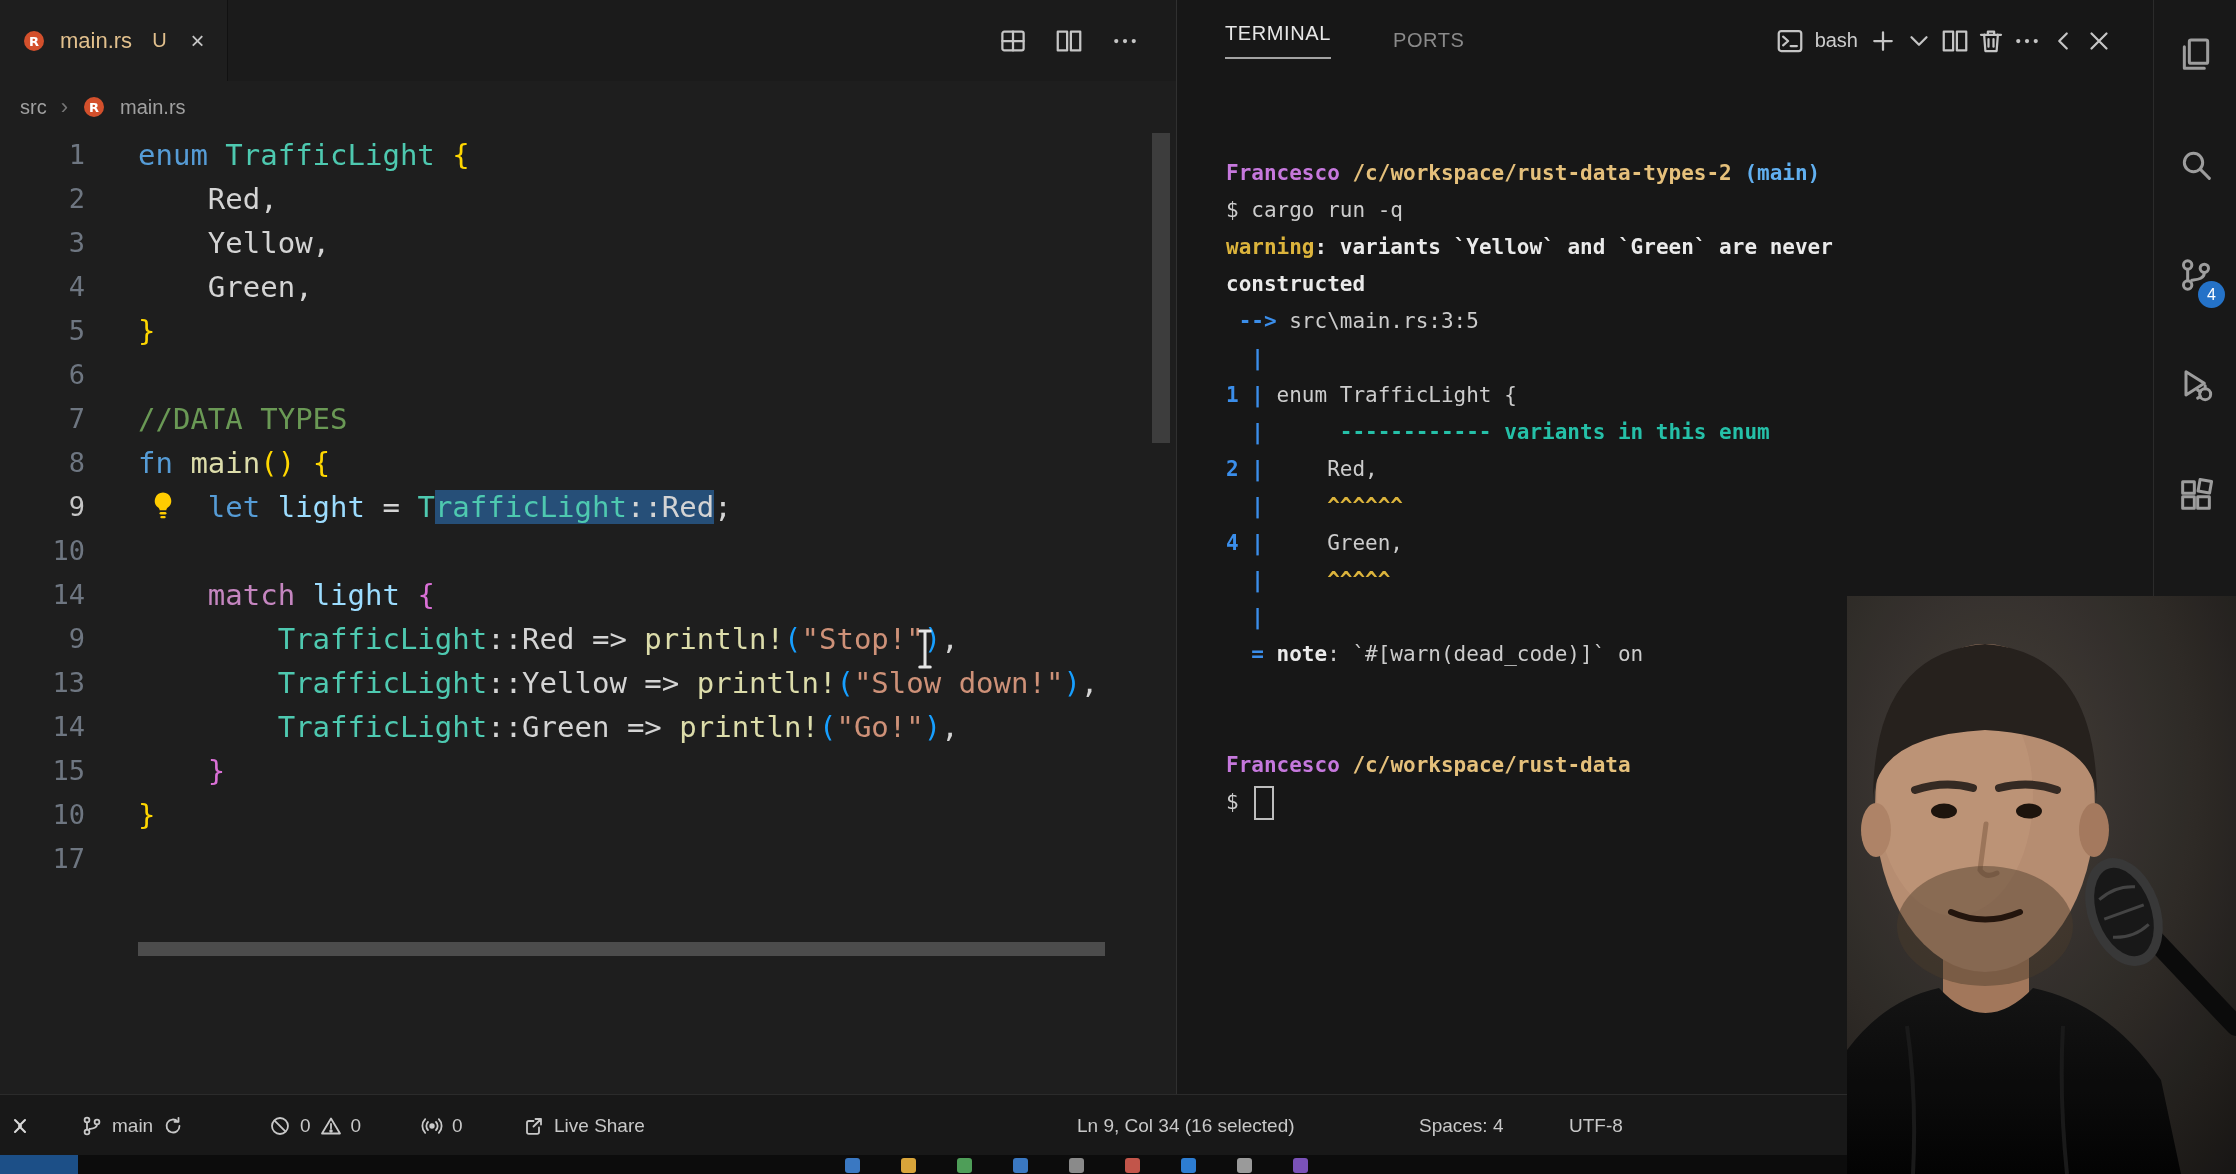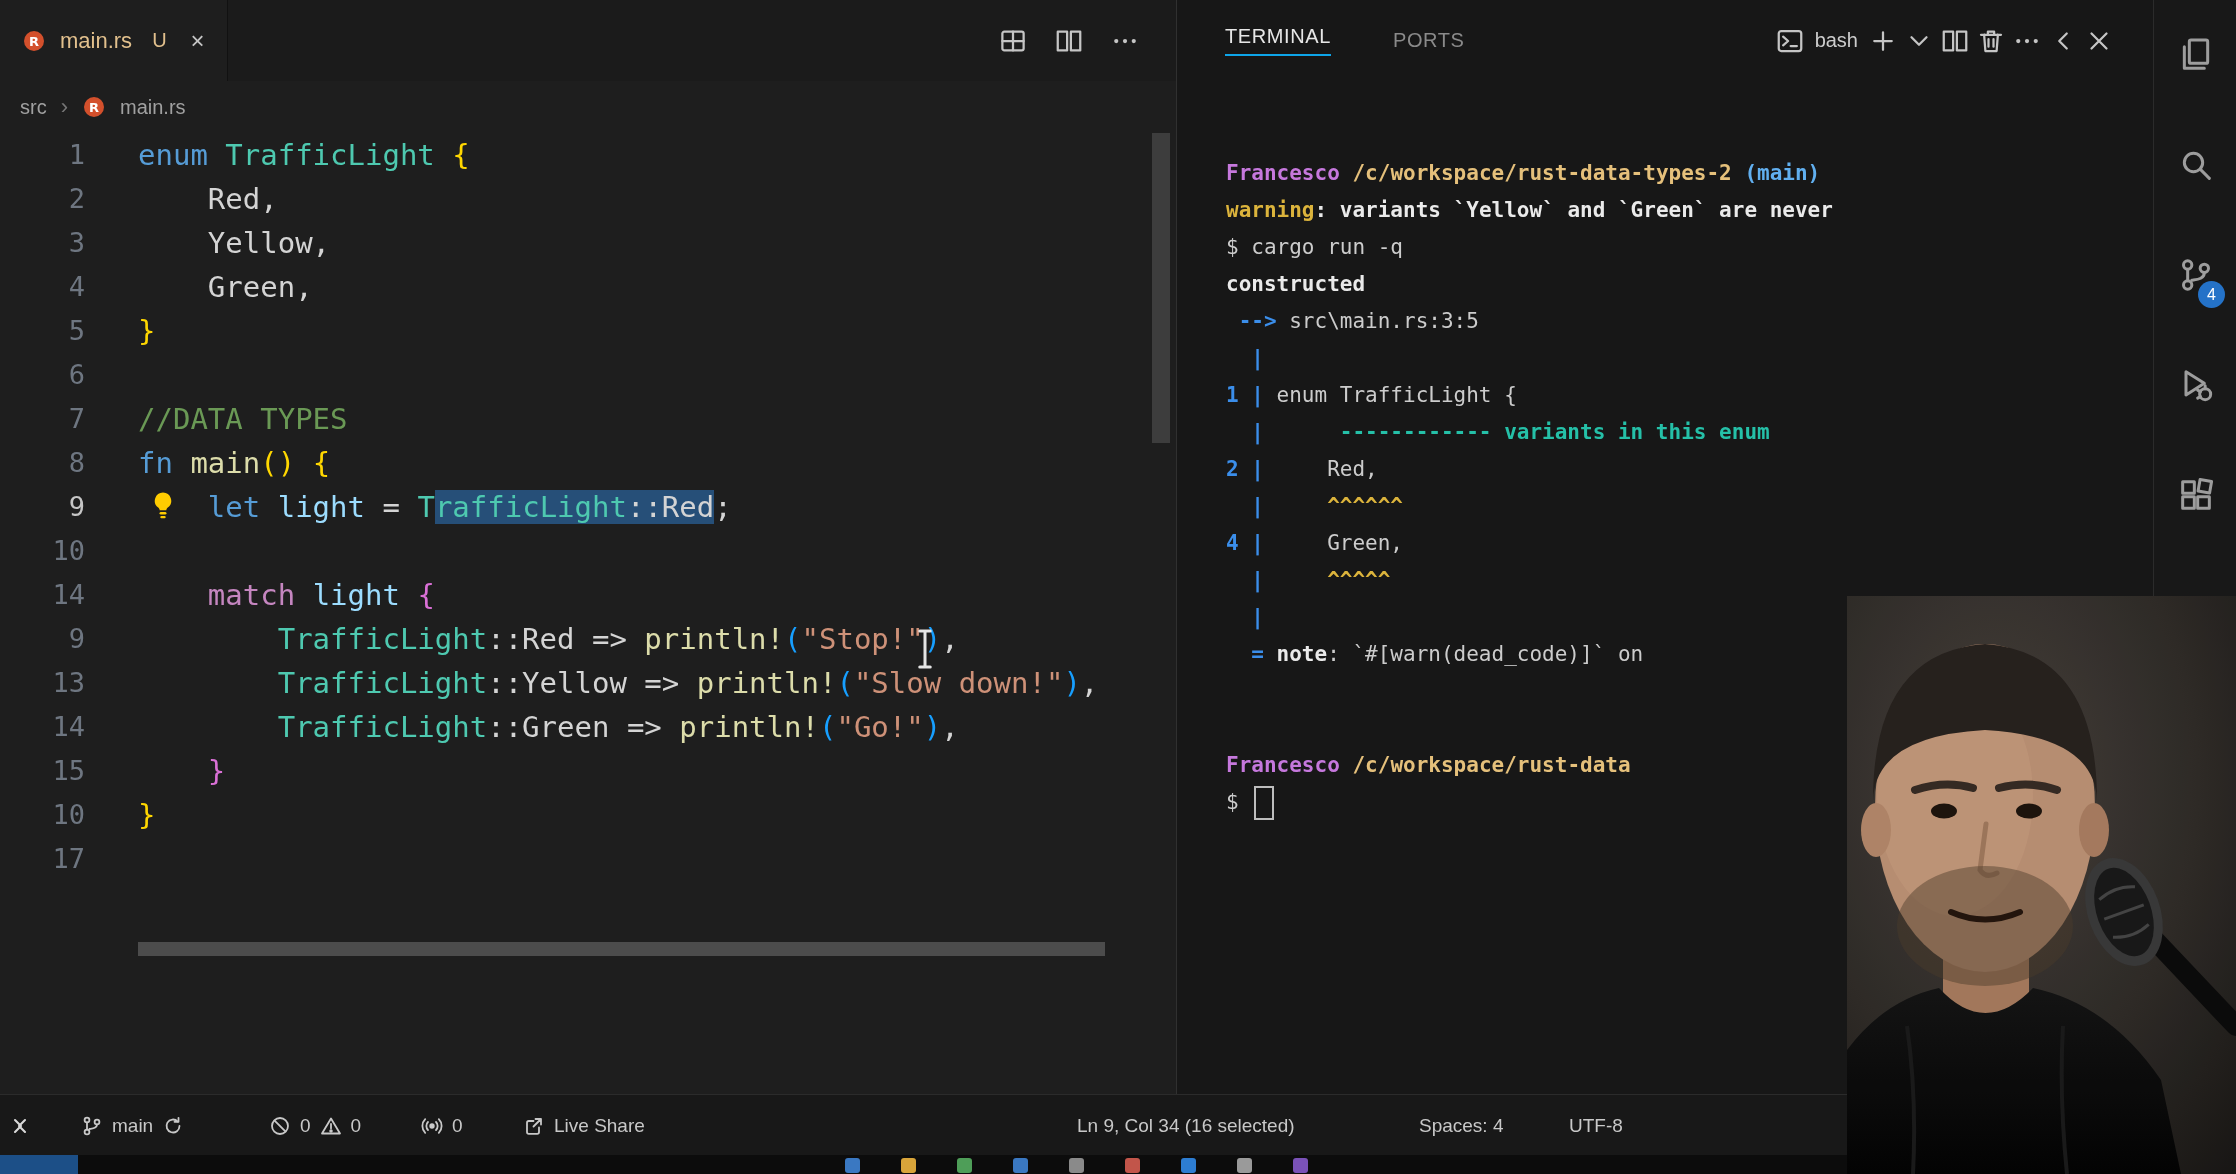--- a/index.html
+++ b/index.html
@@ -34,21 +34,21 @@
   .lightbulb{position:absolute;left:147px;top:489px;width:32px;height:34px;z-index:6;}
   .ibeam{position:absolute;left:916px;top:628px;width:18px;height:38px;z-index:20;opacity:.95;}
   .hscrollbar{position:absolute;left:138px;top:942px;width:967px;height:14px;background:rgba(121,121,121,.5);z-index:5;}
   .vscrollbar{position:absolute;left:1152px;top:0px;width:18px;height:310px;background:rgba(121,121,121,.35);z-index:5;}
   
   .terminal-pane{position:absolute;left:1176px;top:0;width:977px;height:1094px;background:#171717;
                  border-left:1px solid #303030;overflow:hidden;}
   .panel-header{position:absolute;left:0;top:0;width:100%;height:81px;display:flex;align-items:center;
                 padding-left:48px;box-sizing:border-box;}
   .panel-tab{font-size:20px;letter-spacing:.6px;margin-right:62px;color:#8a8a8a;cursor:pointer;}
-  .panel-tab.active{color:#e7e7e7;border-bottom:2px solid #0ea5e9;padding-bottom:6px;}
+  .panel-tab.active{color:#e7e7e7;border-bottom:2px solid #a3a3a3;padding-bottom:12px;}
   .panel-actions{margin-left:auto;margin-right:40px;display:flex;align-items:center;gap:6px;}
   .bash-label{font-size:20px;color:#cccccc;margin:0 4px;}
   .term-body{position:absolute;left:0;top:81px;width:100%;bottom:0;padding:74px 0 0 49px;
              font-family:"DejaVu Sans Mono",monospace;font-size:21px;}
   .term-line{height:37px;line-height:37px;white-space:pre;}
   .tok-tuser{color:#c678dd;font-weight:bold}.tok-tpath{color:#e5c07b;font-weight:bold}
   .tok-tbranch{color:#61afef;font-weight:bold}.tok-tw{color:#cccccc}
   .tok-twb{color:#eaeaea;font-weight:bold}.tok-twarn{color:#dcb43c;font-weight:bold}
   .tok-tblue{color:#3b8eea;font-weight:bold}.tok-tteal{color:#25c0a8;font-weight:bold}
   .tok-tcaret{color:#dcb43c;font-weight:bold}
@@ -202,22 +202,22 @@
           </span>
         <span class="icon-btn">
             <svg viewBox="0 0 24 24" fill="none" stroke="currentColor" stroke-width="1.8" stroke-linecap="round" stroke-linejoin="round">
               <path d="M6 6l12 12 M18 6L6 18"></path>
             </svg>
           </span>
       </div>
     </div>
     <div class="term-body" id="term-body">
         <div class="term-line"><span class="tok-tuser">Francesco</span><span class="tok-tw"> </span><span class="tok-tpath">/c/workspace/rust-data-types-2</span><span class="tok-tw"> </span><span class="tok-tbranch">(main)</span></div>
+        <div class="term-line"><span class="tok-tw">$ cargo run -q</span></div>
         <div class="term-line"><span class="tok-twarn">warning</span><span class="tok-twb">: variants `Yellow` and `Green` are never</span></div>
-        <div class="term-line"><span class="tok-tw">$ cargo run -q</span></div>
         <div class="term-line"><span class="tok-twb">constructed</span></div>
         <div class="term-line"><span class="tok-tblue"> --&gt; </span><span class="tok-tw">src\main.rs:3:5</span></div>
         <div class="term-line"><span class="tok-tblue">  |</span></div>
         <div class="term-line"><span class="tok-tblue">1 | </span><span class="tok-tw">enum TrafficLight {</span></div>
         <div class="term-line"><span class="tok-tblue">  |      </span><span class="tok-tteal">------------ variants in this enum</span></div>
         <div class="term-line"><span class="tok-tblue">2 | </span><span class="tok-tw">    Red,</span></div>
         <div class="term-line"><span class="tok-tblue">  |     </span><span class="tok-tcaret">^^^^^^</span></div>
         <div class="term-line"><span class="tok-tblue">4 | </span><span class="tok-tw">    Green,</span></div>
         <div class="term-line"><span class="tok-tblue">  |     </span><span class="tok-tcaret">^^^^^</span></div>
         <div class="term-line"><span class="tok-tblue">  |</span></div>

